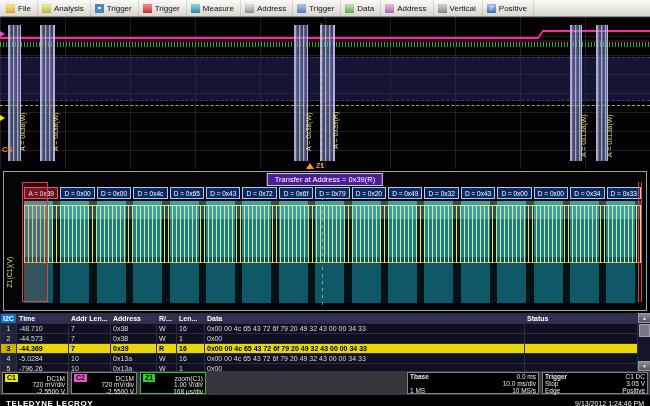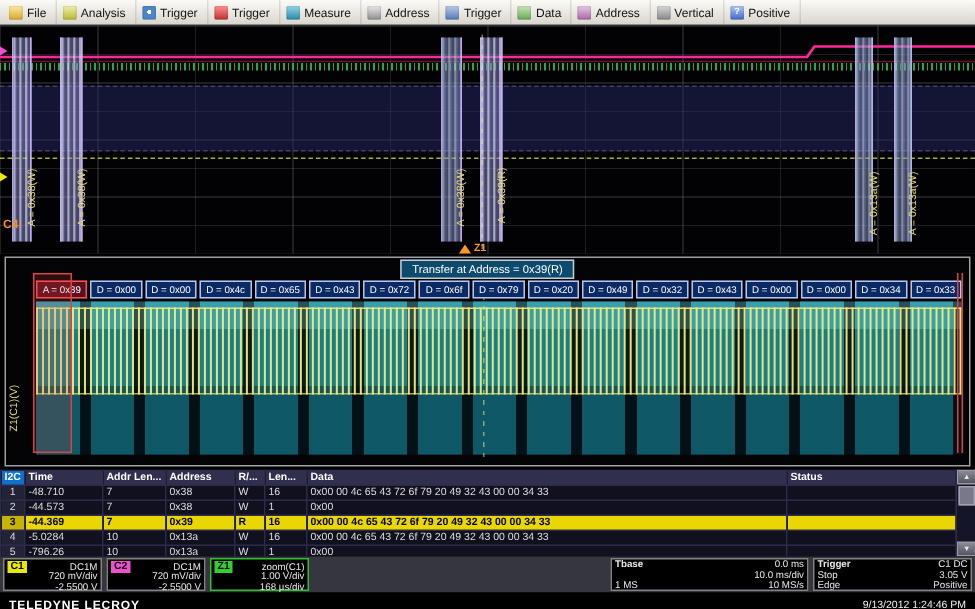--- a/index.html
+++ b/index.html
@@ -42,21 +42,21 @@
     font-size:7px; color:#eadf6e; white-space:nowrap; }
   .tri-right { width:0; height:0; border-top:3px solid transparent; border-bottom:3px solid transparent; border-left:5px solid #e8e800; position:absolute; left:0; }
   .tri-c2 { border-left-color:#f050d0; }
   .c4-label { position:absolute; left:2px; top:128px; color:#ff8c20; font-size:8px; font-weight:bold; }
   .z1-marker { position:absolute; left:306px; bottom:0; display:flex; align-items:flex-end; gap:2px; color:#ff9820; font-size:7px; font-weight:bold; }
   .z1-tri { width:0; height:0; border-left:4px solid transparent; border-right:4px solid transparent; border-bottom:6px solid #ff9820; }
 
   
   .zoom-graph { position:absolute; top:171px; left:3px; width:644px; height:140px; background:#040406;
     border:1px solid #a0a0a0; }
-  .tooltip { position:absolute; top:1px; left:50%; transform:translateX(-50%); background:#0c4a6e;
+  .tooltip { position:absolute; top:1px; left:50%; transform:translateX(-50%); background:#4c1d95;
     border:1px solid #ccc; color:#fff; font-size:7.5px; padding:1px 7px; white-space:nowrap; z-index:6; }
   .decode-row { position:absolute; top:15px; left:20px; right:5px; height:12px; display:flex; gap:2px; z-index:5; }
   .decode-box { flex:1; border:1px solid #b8c4e8; background:#0a2a66; color:#fff; font-size:6.5px;
     display:flex; align-items:center; justify-content:center; white-space:nowrap; overflow:hidden; }
   .decode-box.addr { border-color:#ff5050; background:#5a1020; }
   .teal-band { position:absolute; top:29px; bottom:7px; left:20px; right:5px;
     background:repeating-linear-gradient(90deg, rgba(26,148,168,.85) 0 29px, rgba(8,32,40,.30) 29px 36.4px); }
   .teal-band::after { content:""; position:absolute; inset:0;
     background:linear-gradient(180deg, rgba(130,235,245,.30) 0 18%, rgba(25,125,145,.12) 18% 55%, rgba(0,25,35,.38) 55% 100%); }
   .pulses { position:absolute; top:33px; height:58px; left:20px; right:5px; z-index:4;

